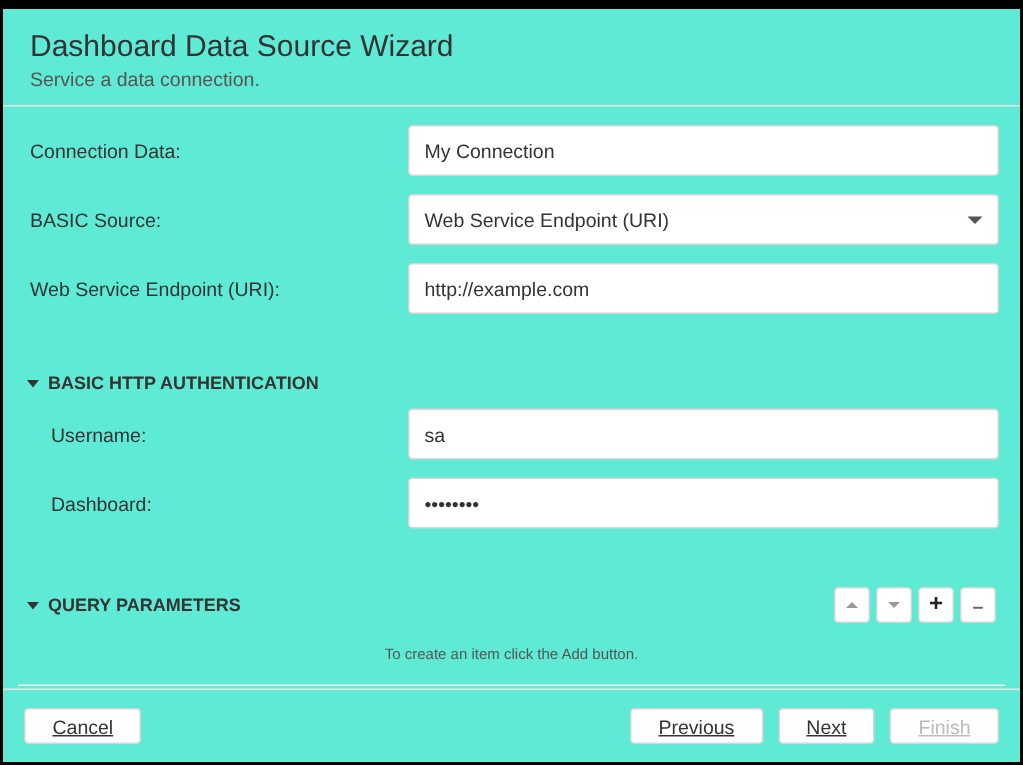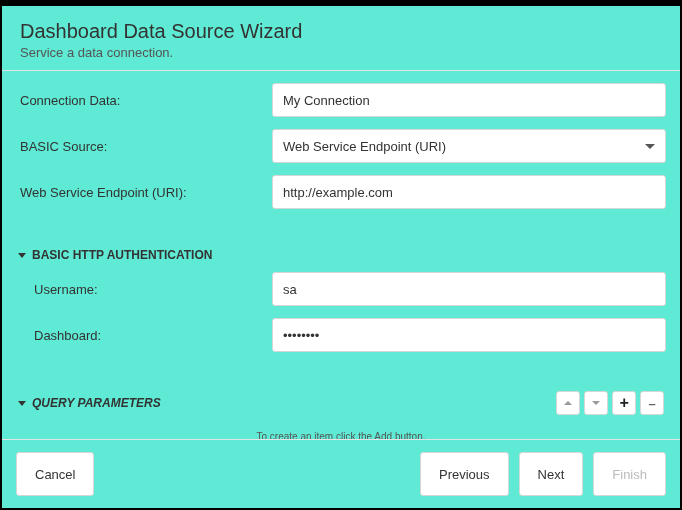--- a/index.html
+++ b/index.html
@@ -85,21 +85,20 @@
     font-size: 12px;
     font-weight: 700;
     color: #333;
     padding: 8px 6px 10px 6px;
     cursor: pointer;
     gap: 6px;
     margin-top: 31px;
   }
   .section-header.with-actions {
     justify-content: space-between;
-    font-style: italic;
   }
   .section-header .sh-left {
     display: flex;
     align-items: center;
     gap: 6px;
     flex: 1;
   }
   .tri {
     width: 0; height: 0;
     display: inline-block;
@@ -148,29 +147,30 @@
     border-top: 1px solid #eee;
     margin: 0 0 0 0;
   }
   .footer {
     border-top: 1px solid #e4e4e4;
     padding: 12px 14px;
     display: flex;
     align-items: center;
   }
   .btn {
-    height: 44px;
+    height: 24px;
     padding: 0 18px;
     border: 1px solid #d6d6d6;
     border-radius: 3px;
     background: #fff;
     font-size: 13px;
     color: #333;
     cursor: pointer;
     font-family: inherit;
+    text-decoration: underline;
   }
   .btn.disabled {
     color: #bbb;
     cursor: default;
     text-align: center;
   }
   .footer .spacer { flex: 1; }
   .footer .btn + .btn { margin-left: 10px; }
 </style>
 </head>

